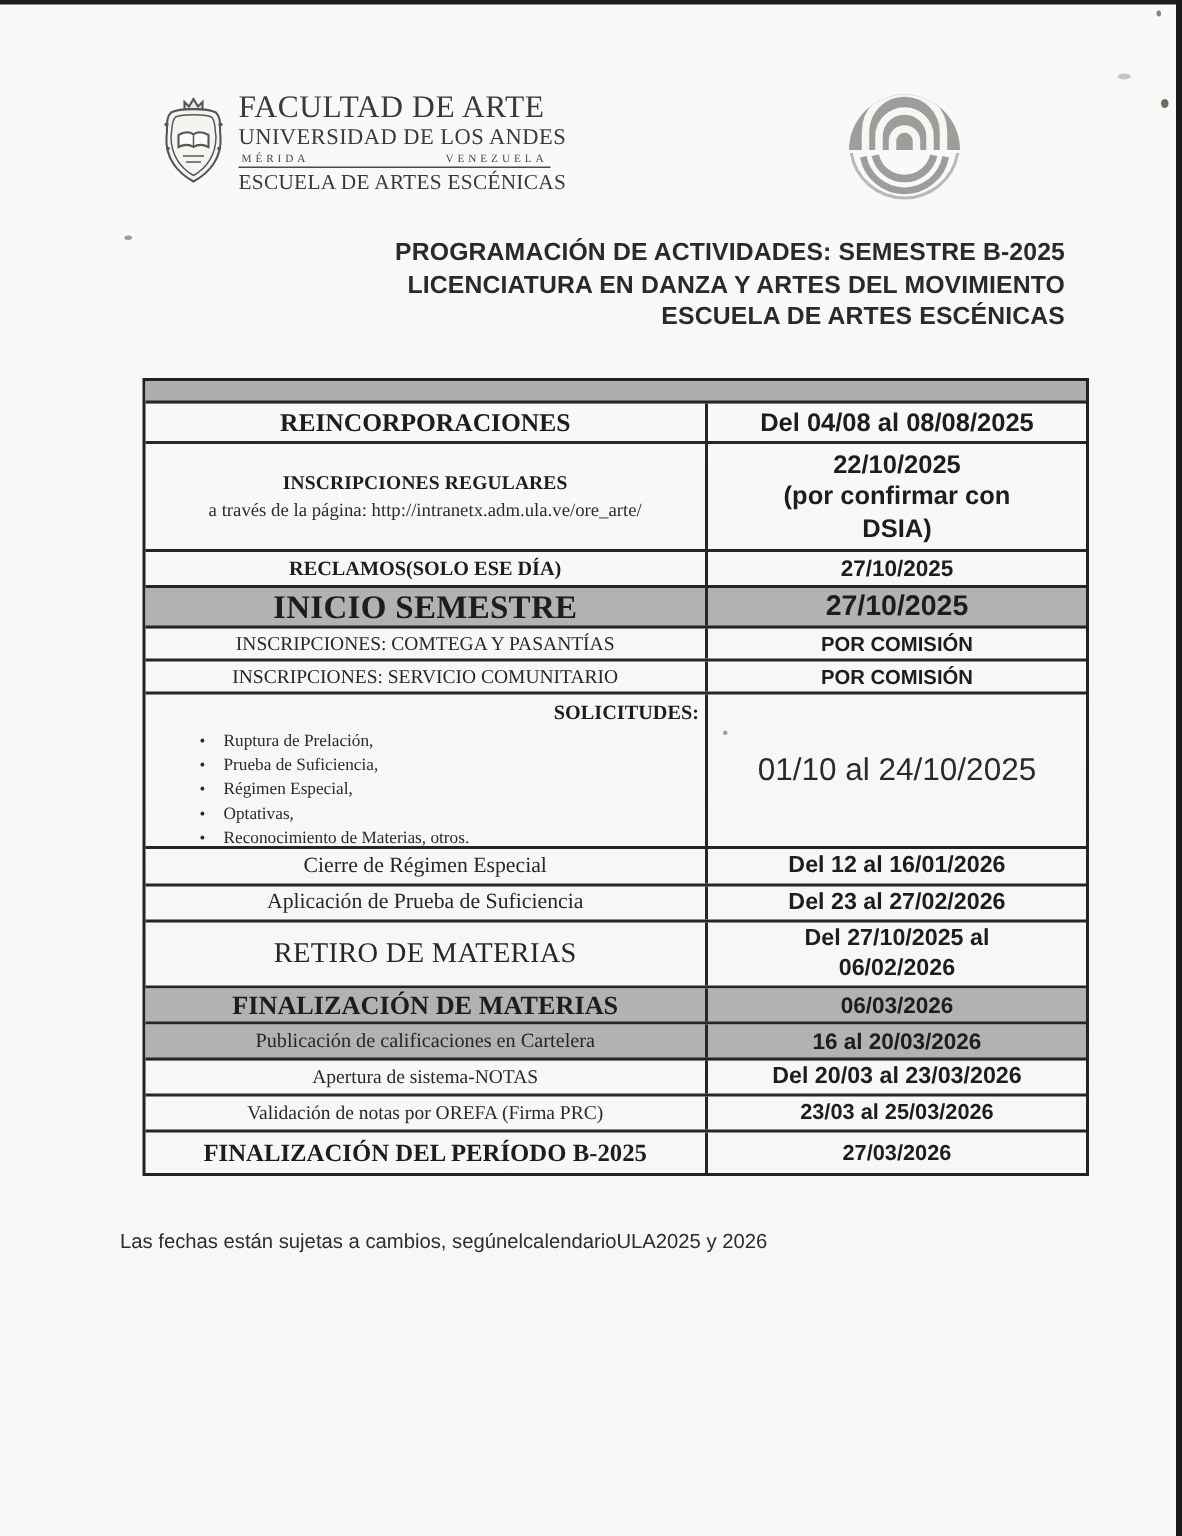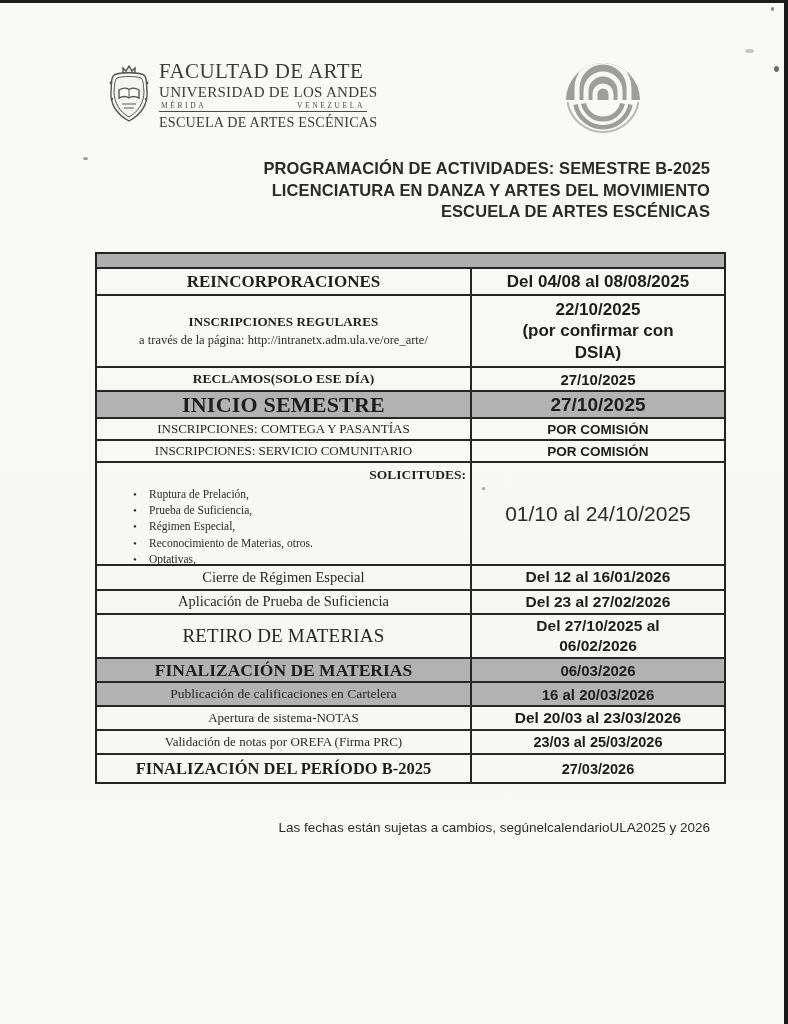--- a/index.html
+++ b/index.html
@@ -53,21 +53,21 @@
   .r7 .cr,.r8 .cr{font-size:15.5px}
   .r9{height:44px}.r9 .cl{font-size:19px;font-weight:normal;color:#272727;letter-spacing:.2px}
   .r9 .cr{font-size:15.5px;line-height:20px}
   .r10{height:24px}.r10 .cl{font-size:17.5px}.r10 .cr{font-size:15px}
   .r11{height:24px}.r11 .cl{font-size:15.5px}.r11 .cr{font-size:15px}
   .r12{height:24px}.r12 .cl{font-size:13.5px;font-weight:normal;color:#262626}.r12 .cr{font-size:15px}
   .r13{height:24px}.r13 .cl{font-size:13px;font-weight:normal;color:#2a2a2a}.r13 .cr{font-size:15.5px}
   .r14{height:24px}.r14 .cl{font-size:13px;font-weight:normal;color:#2a2a2a}.r14 .cr{font-size:14.5px}
   .r15{height:27px}.r15 .cl{font-size:16.5px}.r15 .cr{font-size:14.5px}
   
-  .footer{position:absolute;left:80px;top:820px;width:630px;text-align:right;font-size:13.5px;color:#2d2d2d;}
+  .footer{position:absolute;left:80px;top:820px;width:630px;text-align:left;font-size:13.5px;color:#2d2d2d;}
 </style>
 </head>
 <body>
 
 <div class="page">
   <div class="scan-top"></div>
   <div class="scan-right"></div>
   <div class="speck" style="left:83px;top:157px;width:5px;height:3px;background:#9a9a98;"></div>
   <div class="speck" style="left:745px;top:49px;width:9px;height:4px;background:#c6c6c2;"></div>
   <div class="speck" style="left:774px;top:66px;width:5px;height:6px;background:#6d6d68;"></div>
@@ -169,22 +169,22 @@
       <div class="cr b ink">POR COMISIÓN</div>
     </div>
 
     <div class="row r6">
       <div class="cl">
         <div class="sol-head ink">SOLICITUDES:</div>
         <ul class="sol-list">
           <li>Ruptura de Prelación,</li>
           <li>Prueba de Suficiencia,</li>
           <li>Régimen Especial,</li>
+          <li>Optativas,</li>
           <li>Reconocimiento de Materias, otros.</li>
-          <li>Optativas,</li>
         </ul>
       </div>
       <div class="cr">01/10 al 24/10/2025</div>
     </div>
 
     <div class="row r7">
       <div class="cl">Cierre de Régimen Especial</div>
       <div class="cr b ink">Del 12 al 16/01/2026</div>
     </div>
 

